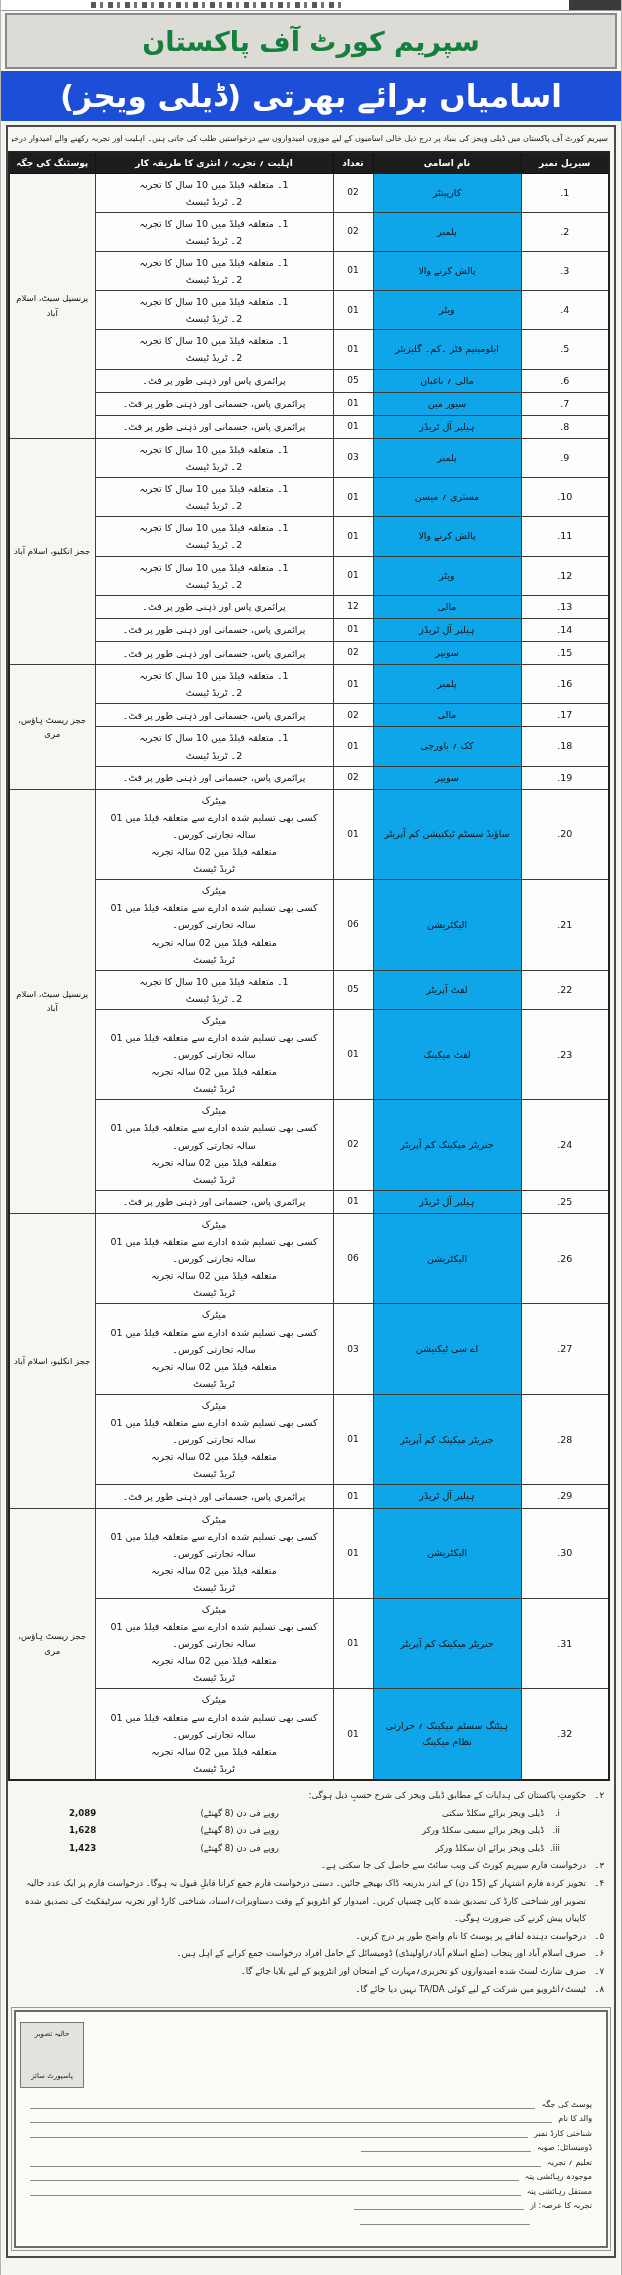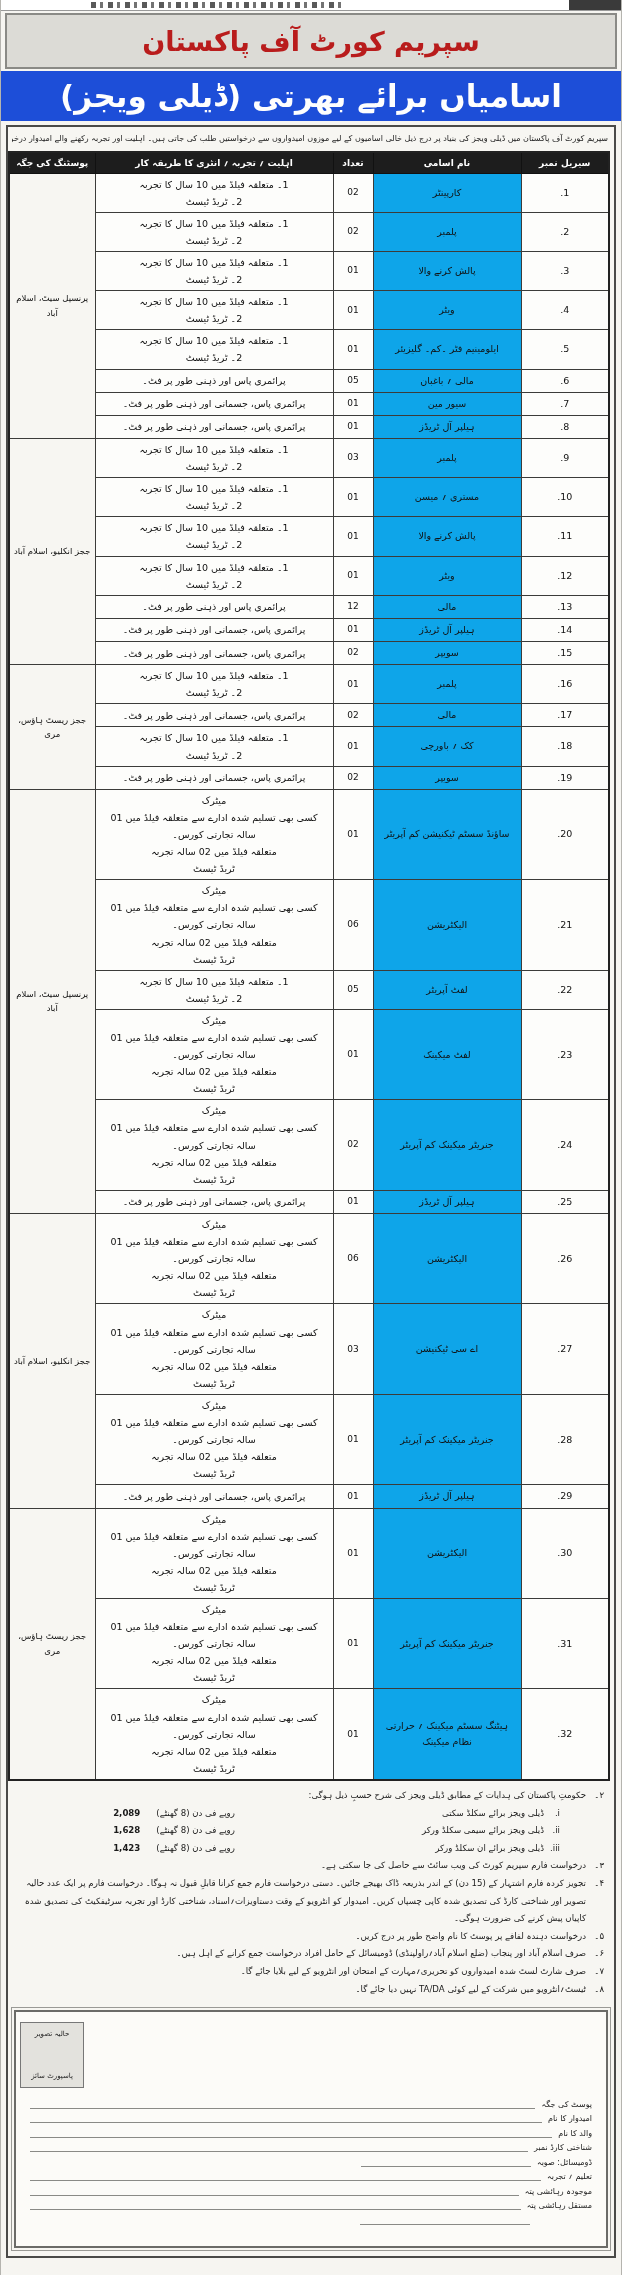--- a/index.html
+++ b/index.html
@@ -11,21 +11,21 @@
   }
   
   .masthead{height:10px;background:#fff;position:relative;border-bottom:1px solid #999;}
   .masthead .smudge{position:absolute;top:2px;left:90px;width:250px;height:6px;
     background:repeating-linear-gradient(90deg,#222 0 5px,transparent 5px 9px,#444 9px 12px,transparent 12px 17px);
     opacity:.75;}
   .masthead .blk{position:absolute;top:0;right:0;width:52px;height:10px;background:#3a3a3a;}
   
   .court-box{margin:2px 4px 0 4px;background:#dcdbd6;border:2px solid #8a8a86;
     height:52px;display:flex;align-items:center;justify-content:center;}
-  .court-box .t{font-size:27px;font-weight:bold;color:#b91c1c;letter-spacing:1px;}
+  .court-box .t{font-size:27px;font-weight:bold;color:#15803d;letter-spacing:1px;}
   
   .banner{margin:2px 0 0 0;background:#1d4ed8;height:50px;display:flex;align-items:center;justify-content:center;}
   .banner .t{font-size:31px;font-weight:bold;color:#fefefe;letter-spacing:2px;white-space:nowrap;}
   
   .frame{margin:4px 5px 0 5px;border:2px solid #4a4a48;padding:2px 4px 8px 4px;background:#f7f6f2;}
   .intro{font-size:8px;line-height:1.7;text-align:center;white-space:nowrap;overflow:hidden;
     padding:3px 2px 5px 2px;color:#222;}
   
   table.jobs{width:100%;border-collapse:collapse;border:2px solid #222;table-layout:fixed;}
   table.jobs th{background:#1d1d1d;color:#fff;font-size:9px;font-weight:bold;padding:5px 2px;border:1px solid #111;}
@@ -39,21 +39,21 @@
   table.jobs td.place{font-size:8.5px;background:#f7f6f2;}
   
   .notes{padding:6px 6px 4px 2px;font-size:8.6px;line-height:2.05;text-align:right;color:#1a1a1a;}
   .note-row{display:flex;gap:4px;}
   .note-row .num{flex:0 0 14px;}
   .note-row .txt{flex:1;}
   .wages{margin:0 44px 0 0;}
   .wage-row{display:flex;align-items:center;}
   .wage-row .roman{flex:0 0 16px;font-size:8.6px;}
   .wage-row .wlabel{flex:0 0 265px;font-size:8.6px;}
-  .wage-row .wval{display:flex;direction:ltr;gap:16px;font-size:8.6px;justify-content:center;width:210px;}
+  .wage-row .wval{display:flex;direction:ltr;gap:16px;font-size:8.6px;justify-content:space-between;width:210px;}
   .wage-row .amt{font-weight:bold;}
   
   .form-box{margin:8px 2px 0 2px;border:2px solid #6b6b68;box-shadow:0 0 0 2px #f7f6f2,0 0 0 3px #9a9a96;
     padding:10px 14px 8px 14px;position:relative;background:#fcfbf8;min-height:238px;box-sizing:border-box;}
   .photo-box{position:absolute;top:10px;left:4px;width:64px;height:66px;background:#e3e2dd;
     border:1.5px solid #777;display:flex;flex-direction:column;align-items:center;justify-content:space-between;
     padding:7px 2px;box-sizing:border-box;}
   .photo-box .pt{font-size:7px;color:#222;}
   .fields{margin-top:2px;}
   .f-row{display:flex;align-items:flex-end;height:14.5px;}
@@ -475,24 +475,20 @@
         <span class="pt">حالیہ تصویر</span>
         <span class="pt">پاسپورٹ سائز</span>
       </div>
       <div style="height:70px;"></div>
       <div class="fields" id="form-fields">
           <div class="f-row long">
             <span class="lbl">پوسٹ کی جگہ</span>
             <span class="line"></span>
           </div>
           <div class="f-row long">
-            <span class="lbl">امیدوار کا نام</span>
-            <span class="line"></span>
-          </div>
-          <div class="f-row long">
             <span class="lbl">والد کا نام</span>
             <span class="line"></span>
           </div>
           <div class="f-row long">
             <span class="lbl">شناختی کارڈ نمبر</span>
             <span class="line"></span>
           </div>
           <div class="f-row short">
             <span class="lbl">ڈومیسائل:  صوبہ</span>
             <span class="line"></span>
@@ -503,20 +499,25 @@
             <span class="line"></span>
           </div>
           <div class="f-row long">
             <span class="lbl">موجودہ رہائشی پتہ</span>
             <span class="line"></span>
           </div>
           <div class="f-row long">
             <span class="lbl">مستقل رہائشی پتہ</span>
             <span class="line"></span>
           </div>
+          <div class="f-row short">
+            <span class="lbl">تجربہ کا عرصہ:  از</span>
+            <span class="line"></span>
+            <span class="sp"></span>
+          </div>
           <div class="f-row short indent">
             <span class="line"></span>
             <span class="sp"></span>
           </div>
         </div>
 
     </div>
 
   </div>
 

